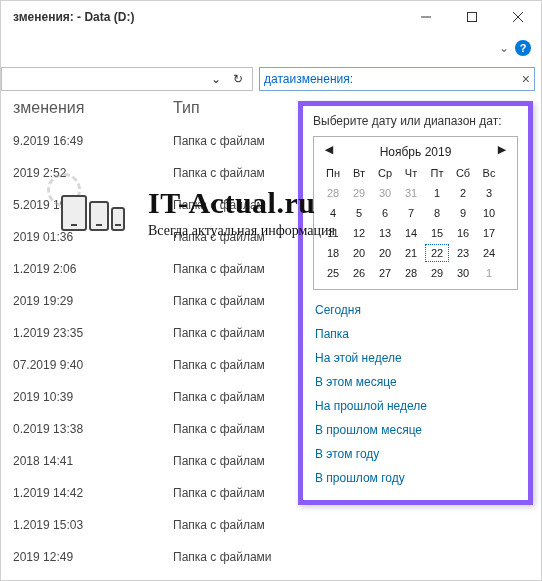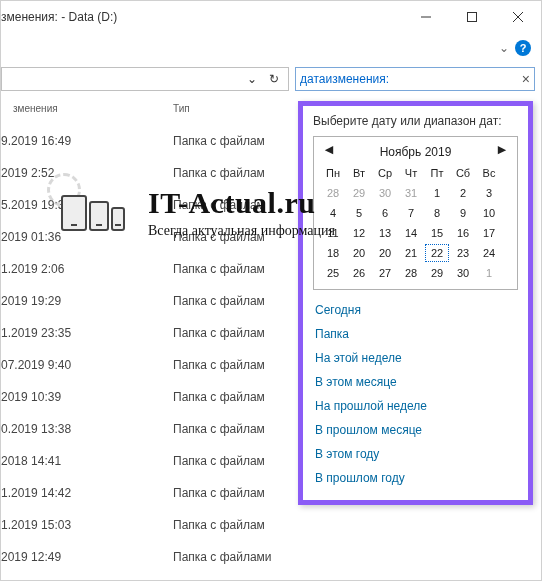--- a/index.html
+++ b/index.html
@@ -11,21 +11,22 @@
     width: 542px;
     height: 581px;
     overflow: hidden;
     position: relative;
     border: 1px solid #d0d0d0;
   }
   .titlebar {
     display: flex;
     align-items: center;
     height: 32px;
-    padding-left: 0;
+    padding-left: 12px;
+    font-weight: bold;
   }
   .titlebar .title { flex: 1; color: #333; font-size: 12px; }
   .titlebar .winbtn {
     width: 46px; height: 32px; display: flex; align-items: center; justify-content: center;
     color: #333;
   }
   .helprow {
     height: 30px; display: flex; align-items: center; justify-content: flex-end; padding-right: 10px; gap: 6px;
   }
   .help-chevron { color: #666; }
@@ -33,34 +34,34 @@
     width: 16px; height: 16px; border-radius: 50%; background: #0078d7; color: #fff;
     display: flex; align-items: center; justify-content: center; font-size: 11px; font-weight: bold;
   }
   .barrow { display: flex; height: 32px; align-items: center; padding: 0 6px 0 0; gap: 6px; }
   .addressbar {
     flex: 1; height: 24px; border: 1px solid #c0c0c0; display: flex; align-items: center; justify-content: flex-end;
     padding-right: 4px; gap: 2px;
   }
   .addr-drop, .addr-reload { width: 20px; text-align: center; color: #333; }
   .searchbar {
-    width: 240px; height: 24px; border: 1px solid #7aa7d9; display: flex; align-items: center;
+    width: 276px; height: 24px; border: 1px solid #7aa7d9; display: flex; align-items: center;
     padding: 0 4px; gap: 4px;
   }
   .searchterm { flex: 1; color: #0066cc; font-size: 12px; }
   .search-x { color: #555; font-size: 14px; }
   .columns {
-    display: flex; height: 26px; align-items: center; color: #5a5a5a; font-size: 10px;
+    display: flex; height: 26px; align-items: center; color: #5a5a5a; font-size: 16px;
   }
   .col { padding-left: 12px; }
   .col.date { width: 160px; }
   .col.type { flex: 1; }
   .filelist { position: relative; padding-top: 4px; }
   .row { display: flex; height: 32px; align-items: center; color: #444; font-size: 12px; white-space: nowrap; }
-  .row .c-date { width: 160px; }
+  .row .c-date { width: 160px; padding-left: 12px; }
   .row .c-type { flex: 1; padding-left: 12px; }
   .dropdown {
     position: absolute; right: 8px; top: 100px; width: 235px; background: #fff;
     border: 5px solid #8b5cf6; box-shadow: 2px 2px 6px rgba(0,0,0,0.2);
     padding: 8px 10px 10px 10px; z-index: 50;
   }
   .dd-caption { font-size: 12px; color: #333; margin-bottom: 8px; }
   .calendar {
     border: 1px solid #b0b0b0; padding: 4px 6px 6px 6px;
   }

